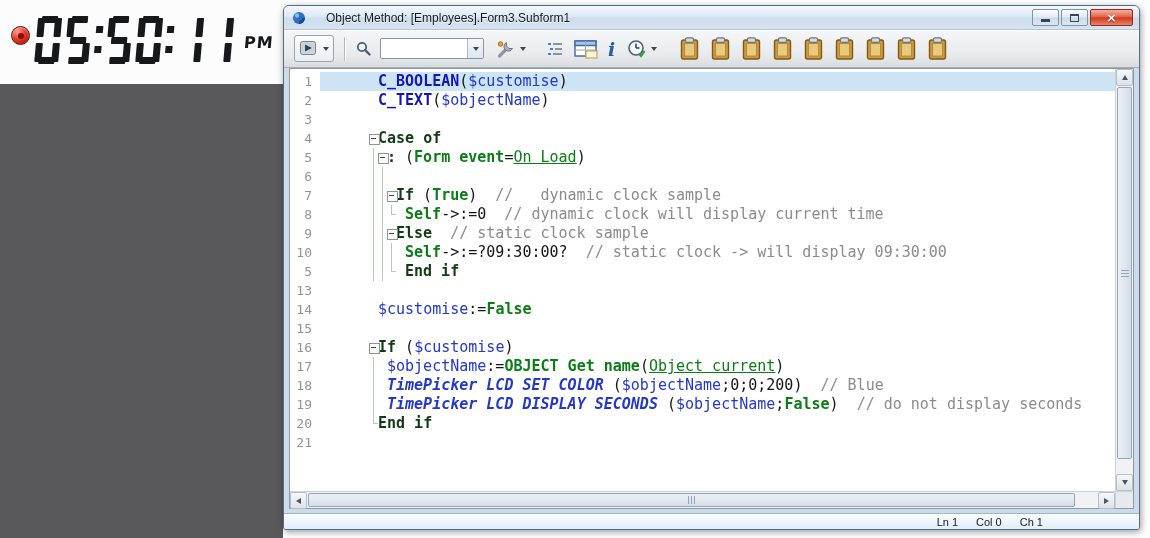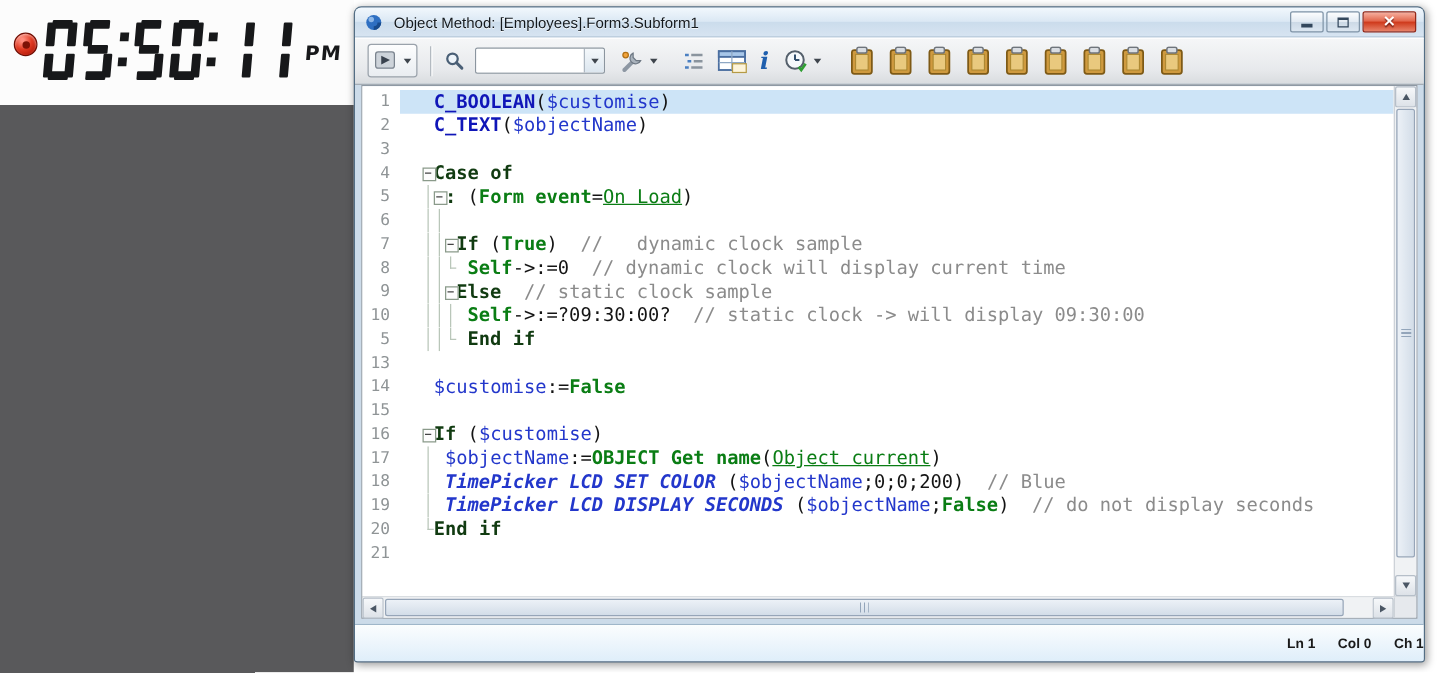--- a/index.html
+++ b/index.html
@@ -28,21 +28,21 @@
   .lcd-colon{position:relative;display:inline-block;width:11px;height:48px;}
   .lcd-colon i{position:absolute;left:2px;width:7px;height:7px;background:#17181a;}
   .lcd-colon i:first-child{top:10px;}
   .lcd-colon i:last-child{top:30px;}
   .lcd-ampm{font:700 16px "DejaVu Sans",sans-serif;color:#17181a;margin-left:9px;letter-spacing:1px;}
 
   
   .win{position:absolute;left:283px;top:5px;width:857px;height:525px;border:1px solid #546e84;
        border-radius:6px 6px 3px 3px;background:#ccdbe9;box-shadow:1px 2px 7px rgba(0,0,0,.4);
        display:flex;flex-direction:column;}
-  .titlebar{height:24px;flex:none;display:flex;align-items:center;gap:9px;padding:0 6px 0 8px;
+  .titlebar{height:24px;flex:none;display:flex;align-items:center;gap:20px;padding:0 6px 0 8px;
        background:linear-gradient(#f2f8fd,#dbe8f4 48%,#cbdcec 52%,#d7e4f1);
        border-radius:5px 5px 0 0;border-bottom:1px solid #b2c4d6;}
   .wintitle{font-size:12px;color:#13181d;text-shadow:0 1px 0 rgba(255,255,255,.8);white-space:nowrap;}
   .wincontrols{margin-left:auto;display:flex;gap:2px;align-items:center;}
   .wbtn{height:17px;border-radius:2px;display:flex;align-items:center;justify-content:center;}
   .wbtn.min,.wbtn.max{width:27px;border:1px solid #8094a7;background:linear-gradient(#fcfdfe,#e3ebf3 48%,#ccd9e6 52%,#dce7f1);}
   .glyph-min{width:9px;height:3px;background:#33475c;margin-top:5px;font-style:normal;}
   .glyph-max{width:9px;height:8px;border:1px solid #33475c;border-top-width:2px;font-style:normal;}
   .wbtn.close{width:43px;border:1px solid #93291a;background:linear-gradient(#f6b0a0,#e2674d 45%,#cf3a1c 52%,#e8836a);}
   .glyph-close{color:#fff;font:700 13px/1 "DejaVu Sans",sans-serif;font-style:normal;text-shadow:0 1px 1px rgba(60,0,0,.6);}
@@ -62,21 +62,21 @@
   .clipboards{display:inline-flex;align-items:center;gap:10px;margin-left:10px;}
   .icon{display:inline-flex;align-items:center;justify-content:center;line-height:0;}
   .info-i{font-family:"DejaVu Serif",serif;font-style:italic;font-weight:bold;font-size:19px;color:#1f5fae;line-height:14px;}
 
   
   .editor{flex:1;margin:0 5px;border:1px solid #8e99a4;background:#fff;display:flex;flex-direction:column;min-height:0;}
   .ebody{flex:1;display:flex;min-height:0;}
   .codearea{flex:1;overflow:hidden;background:#fff;padding-top:3px;min-width:0;}
   .crow{display:flex;height:19px;line-height:19px;font-family:"DejaVu Sans Mono",monospace;font-size:15px;}
   .lnum{flex:none;width:30px;text-align:right;padding-right:8px;color:#8f9496;font-size:13px;}
-  .lbody{flex:1;white-space:pre;padding-left:0;min-width:0;overflow:hidden;}
+  .lbody{flex:1;white-space:pre;padding-left:31px;min-width:0;overflow:hidden;}
   .lbody.sel{background:#cde4f7;}
   .cell{display:inline-block;width:9px;height:19px;vertical-align:top;}
   .cell.v{background-image:linear-gradient(#b9c6b9,#b9c6b9);background-repeat:no-repeat;background-position:4px 0;background-size:1px 19px;}
   .cell.e{background-image:linear-gradient(#b9c6b9,#b9c6b9),linear-gradient(#b9c6b9,#b9c6b9);background-repeat:no-repeat;
           background-position:4px 0,4px 9px;background-size:1px 10px,5px 1px;}
   .cell.b{position:relative;}
   .cell.b::before{content:"";position:absolute;left:0;top:5px;width:9px;height:9px;border:1px solid #8a9a8a;background:#fdfdfd;}
   .cell.b::after{content:"";position:absolute;left:2px;top:9px;width:5px;height:1px;background:#444;}
   .tk-k{color:#113b11;font-weight:bold;}
   .tk-c{color:#0a7d14;font-weight:bold;}
@@ -103,23 +103,23 @@
   .vtrack{flex:1;position:relative;background:#f0f2f4;}
   .vthumb{position:absolute;left:1px;right:1px;top:1px;height:96%;background:linear-gradient(90deg,#ecf1f7,#d3dde8);
           border:1px solid #96a5b8;border-radius:2px;display:flex;align-items:center;justify-content:center;}
   .griph{width:8px;height:7px;background:repeating-linear-gradient(#93a5ba 0 1px,transparent 1px 3px);}
   .htrack{flex:1;position:relative;background:#f0f2f4;}
   .hthumb{position:absolute;top:1px;bottom:1px;left:1px;width:97%;background:linear-gradient(#ecf1f7,#d3dde8);
           border:1px solid #96a5b8;border-radius:2px;display:flex;align-items:center;justify-content:center;}
   .gripv{width:7px;height:8px;background:repeating-linear-gradient(90deg,#93a5ba 0 1px,transparent 1px 3px);}
 
   
-  .statusbar{height:30px;flex:none;margin-top:4px;background:linear-gradient(#fbfdfe,#dfeefa);
+  .statusbar{height:16px;flex:none;margin-top:4px;background:linear-gradient(#fbfdfe,#dfeefa);
        border-top:1px solid #9fb6c9;display:flex;align-items:center;justify-content:flex-end;gap:18px;
-       font-size:11px;color:#1a1a1a;border-radius:0 0 2px 2px;font-weight:bold;}
+       padding-right:96px;font-size:11px;color:#1a1a1a;border-radius:0 0 2px 2px;}
 </style>
 </head>
 <body>
 
 <div class="stage">
 
   <div class="left">
     <div class="clockpanel">
       <span class="rec"></span>
       <div class="lcd">

